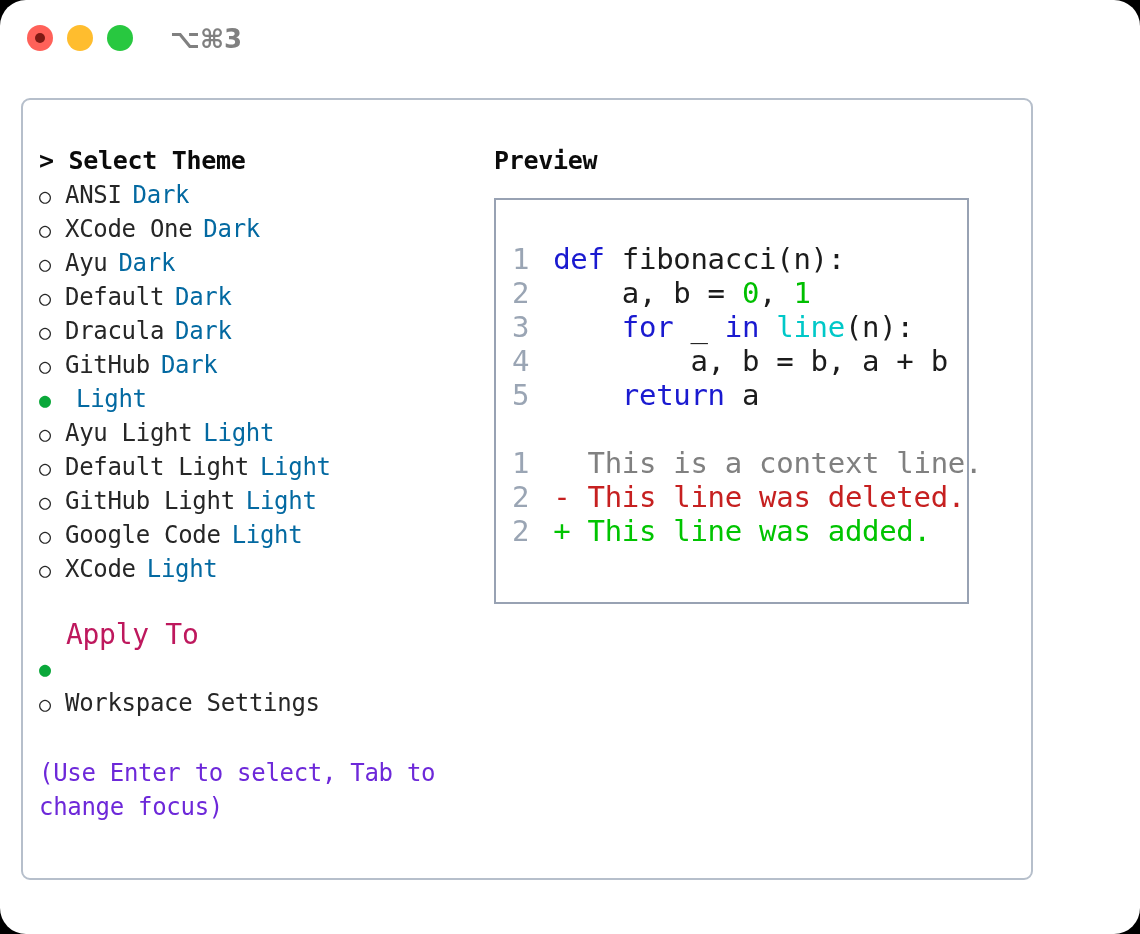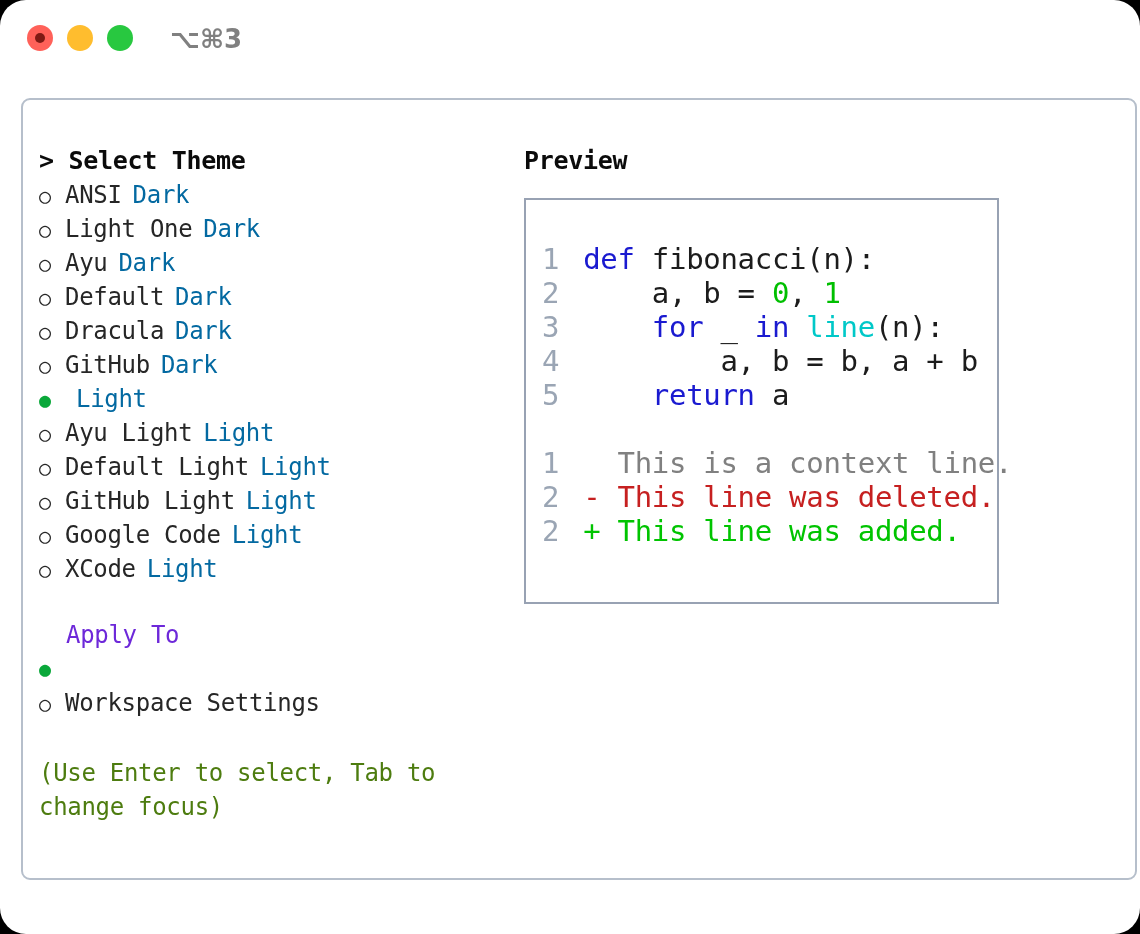--- a/index.html
+++ b/index.html
@@ -69,21 +69,21 @@
     letter-spacing: 0px;
     font-family: "DejaVu Sans", sans-serif;
     white-space: nowrap;
   }
 
   
   #main-panel {
     position: absolute;
     left: 21px;
     top: 98px;
-    width: 1116px;
+    width: 1012px;
     height: 782px;
     border: 2px solid #b6bfcb;
     border-radius: 9px;
     box-sizing: border-box;
     background: #ffffff;
   }
 
   
   #theme-column {
     position: absolute;
@@ -117,41 +117,41 @@
     font-size: 20px;
     color: #262626;
   }
   .marker.selected { color: #0aa83a; }
   .opt-label  { color: #262626; }
   .opt-label.selected { color: #0aa83a; }
   .opt-suffix { color: #0369a1; margin-left: 11px; }
 
   #apply-block { margin-top: 32px; }
   #apply-title {
-    font-size: 24px;
-    color: #6d28d9;
+    font-size: 28px;
+    color: #be185d;
     line-height: 34px;
     padding-left: 27px;
     white-space: pre;
     letter-spacing: -0.3px;
   }
 
   #hint {
     margin-top: 36px;
     font-size: 24px;
-    color: #4d7c0f;
+    color: #6d28d9;
     line-height: 34px;
     width: 410px;
     letter-spacing: -0.3px;
   }
 
   
   #preview-column {
     position: absolute;
-    left: 501px;
+    left: 471px;
     top: 44px;
     width: 490px;
   }
   #preview-title {
     font-size: 25px;
     font-weight: bold;
     color: #0b0b0b;
     line-height: 34px;
     letter-spacing: -0.3px;
   }
@@ -200,21 +200,21 @@
     </div>
     <div id="shortcut-label">⌥⌘3</div>
   </div>
 
   <div id="main-panel">
 
     <div id="theme-column">
       <div class="section-title">&gt; Select Theme</div>
       <div id="theme-list">
           <div class="opt-row"><span class="marker">○</span><span class="opt-label">ANSI</span><span class="opt-suffix">Dark</span></div>
-          <div class="opt-row"><span class="marker">○</span><span class="opt-label">Light One</span><span class="opt-suffix">Dark</span></div>
+          <div class="opt-row"><span class="marker">○</span><span class="opt-label">XCode One</span><span class="opt-suffix">Dark</span></div>
           <div class="opt-row"><span class="marker">○</span><span class="opt-label">Ayu</span><span class="opt-suffix">Dark</span></div>
           <div class="opt-row"><span class="marker">○</span><span class="opt-label">Default</span><span class="opt-suffix">Dark</span></div>
           <div class="opt-row"><span class="marker">○</span><span class="opt-label">Dracula</span><span class="opt-suffix">Dark</span></div>
           <div class="opt-row"><span class="marker">○</span><span class="opt-label">GitHub</span><span class="opt-suffix">Dark</span></div>
           <div class="opt-row"><span class="marker selected">●</span><span class="opt-suffix">Light</span></div>
           <div class="opt-row"><span class="marker">○</span><span class="opt-label">Ayu Light</span><span class="opt-suffix">Light</span></div>
           <div class="opt-row"><span class="marker">○</span><span class="opt-label">Default Light</span><span class="opt-suffix">Light</span></div>
           <div class="opt-row"><span class="marker">○</span><span class="opt-label">GitHub Light</span><span class="opt-suffix">Light</span></div>
           <div class="opt-row"><span class="marker">○</span><span class="opt-label">Google Code</span><span class="opt-suffix">Light</span></div>
           <div class="opt-row"><span class="marker">○</span><span class="opt-label">XCode</span><span class="opt-suffix">Light</span></div>

